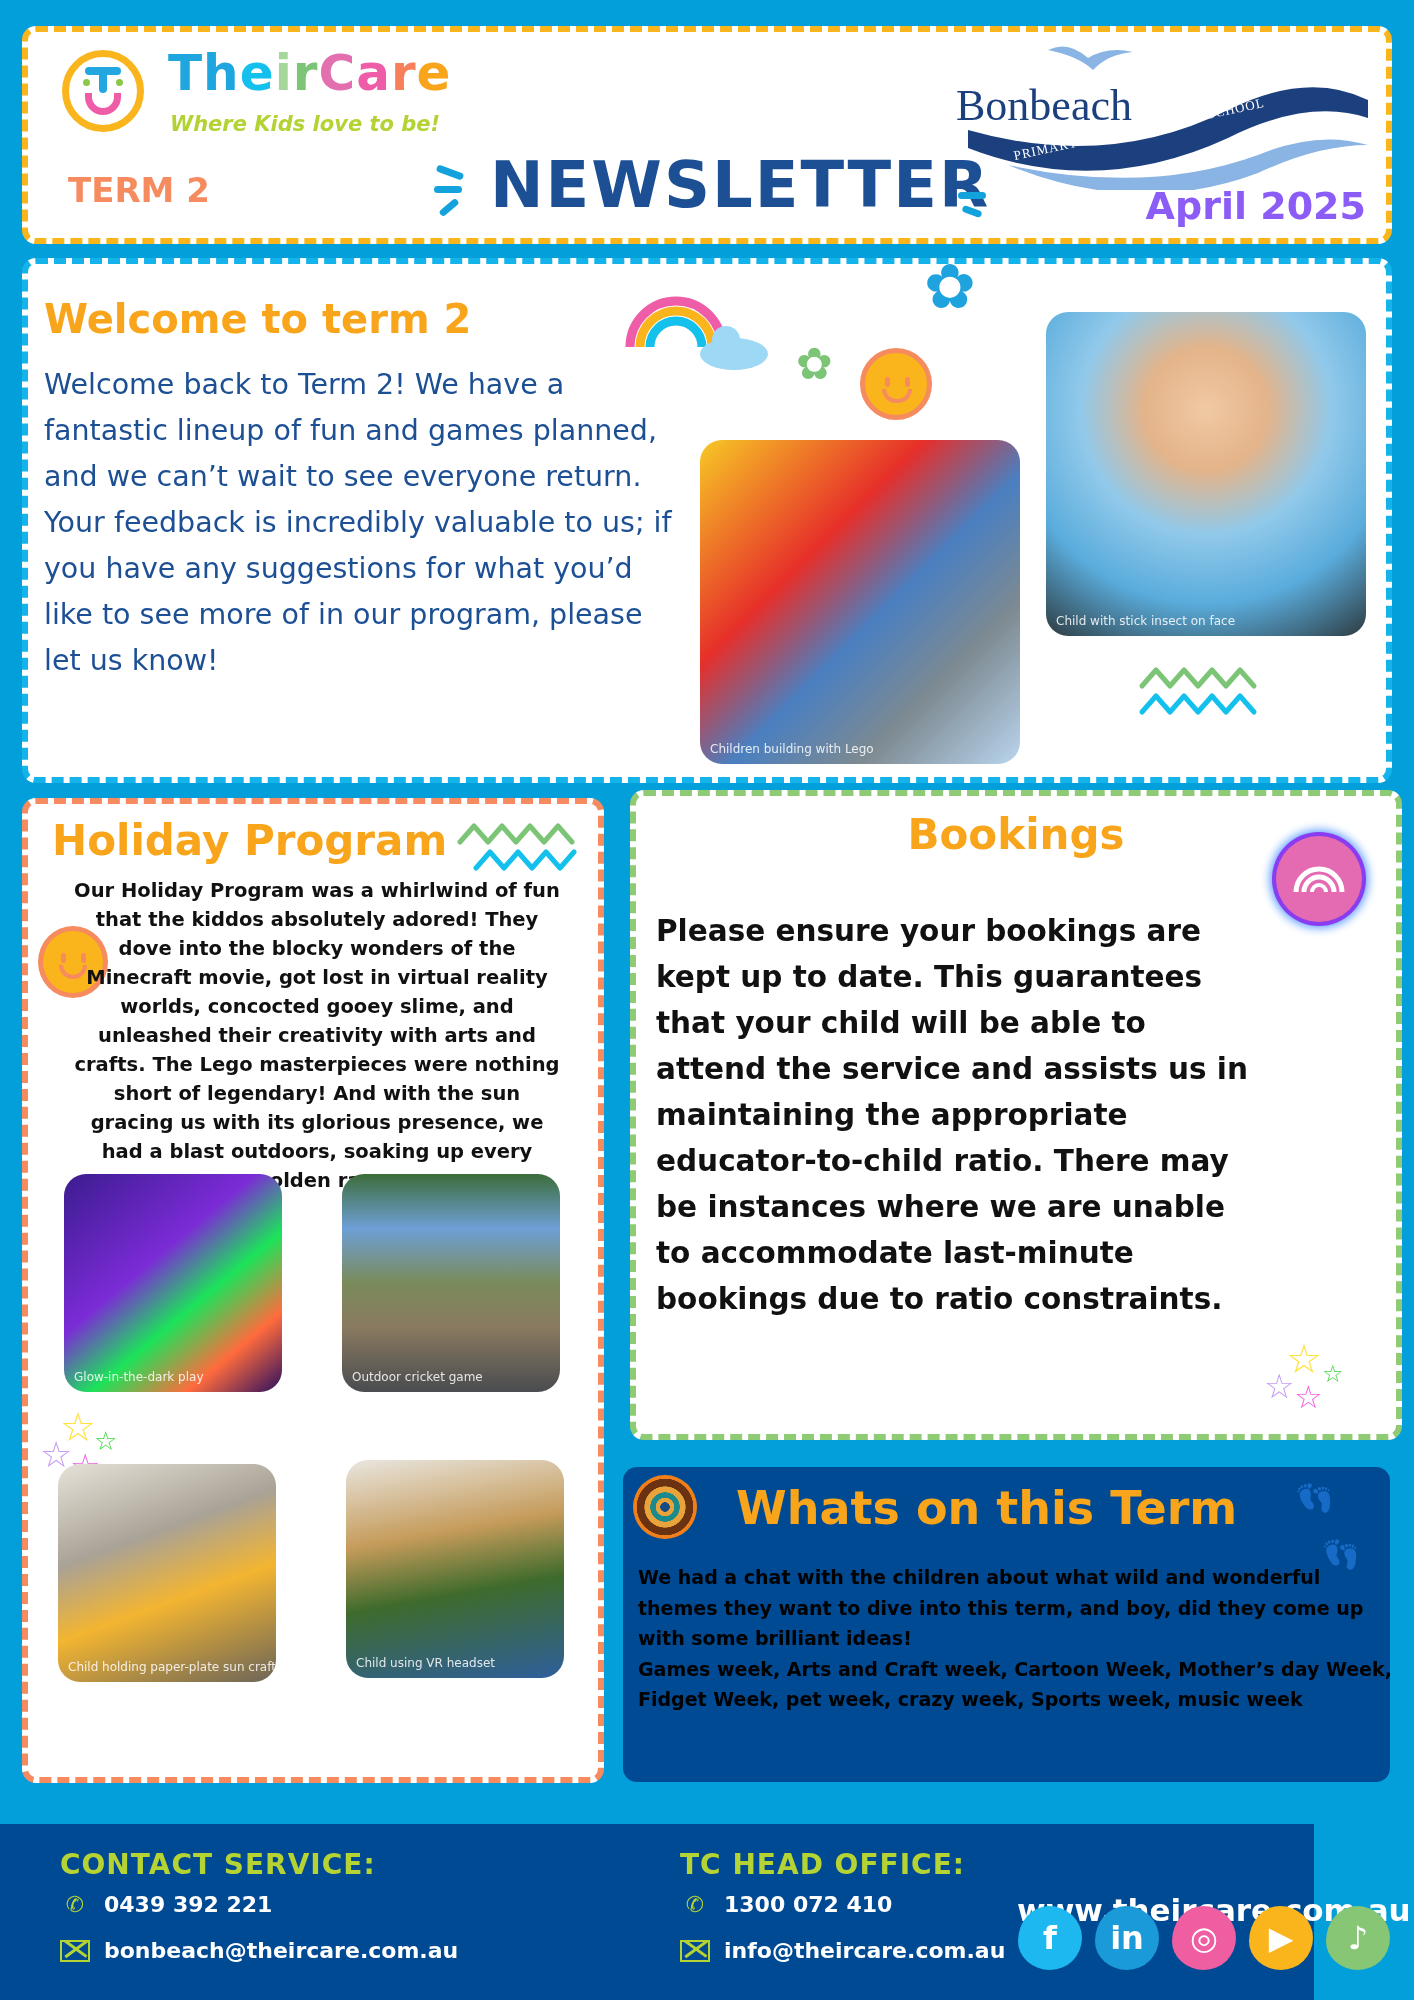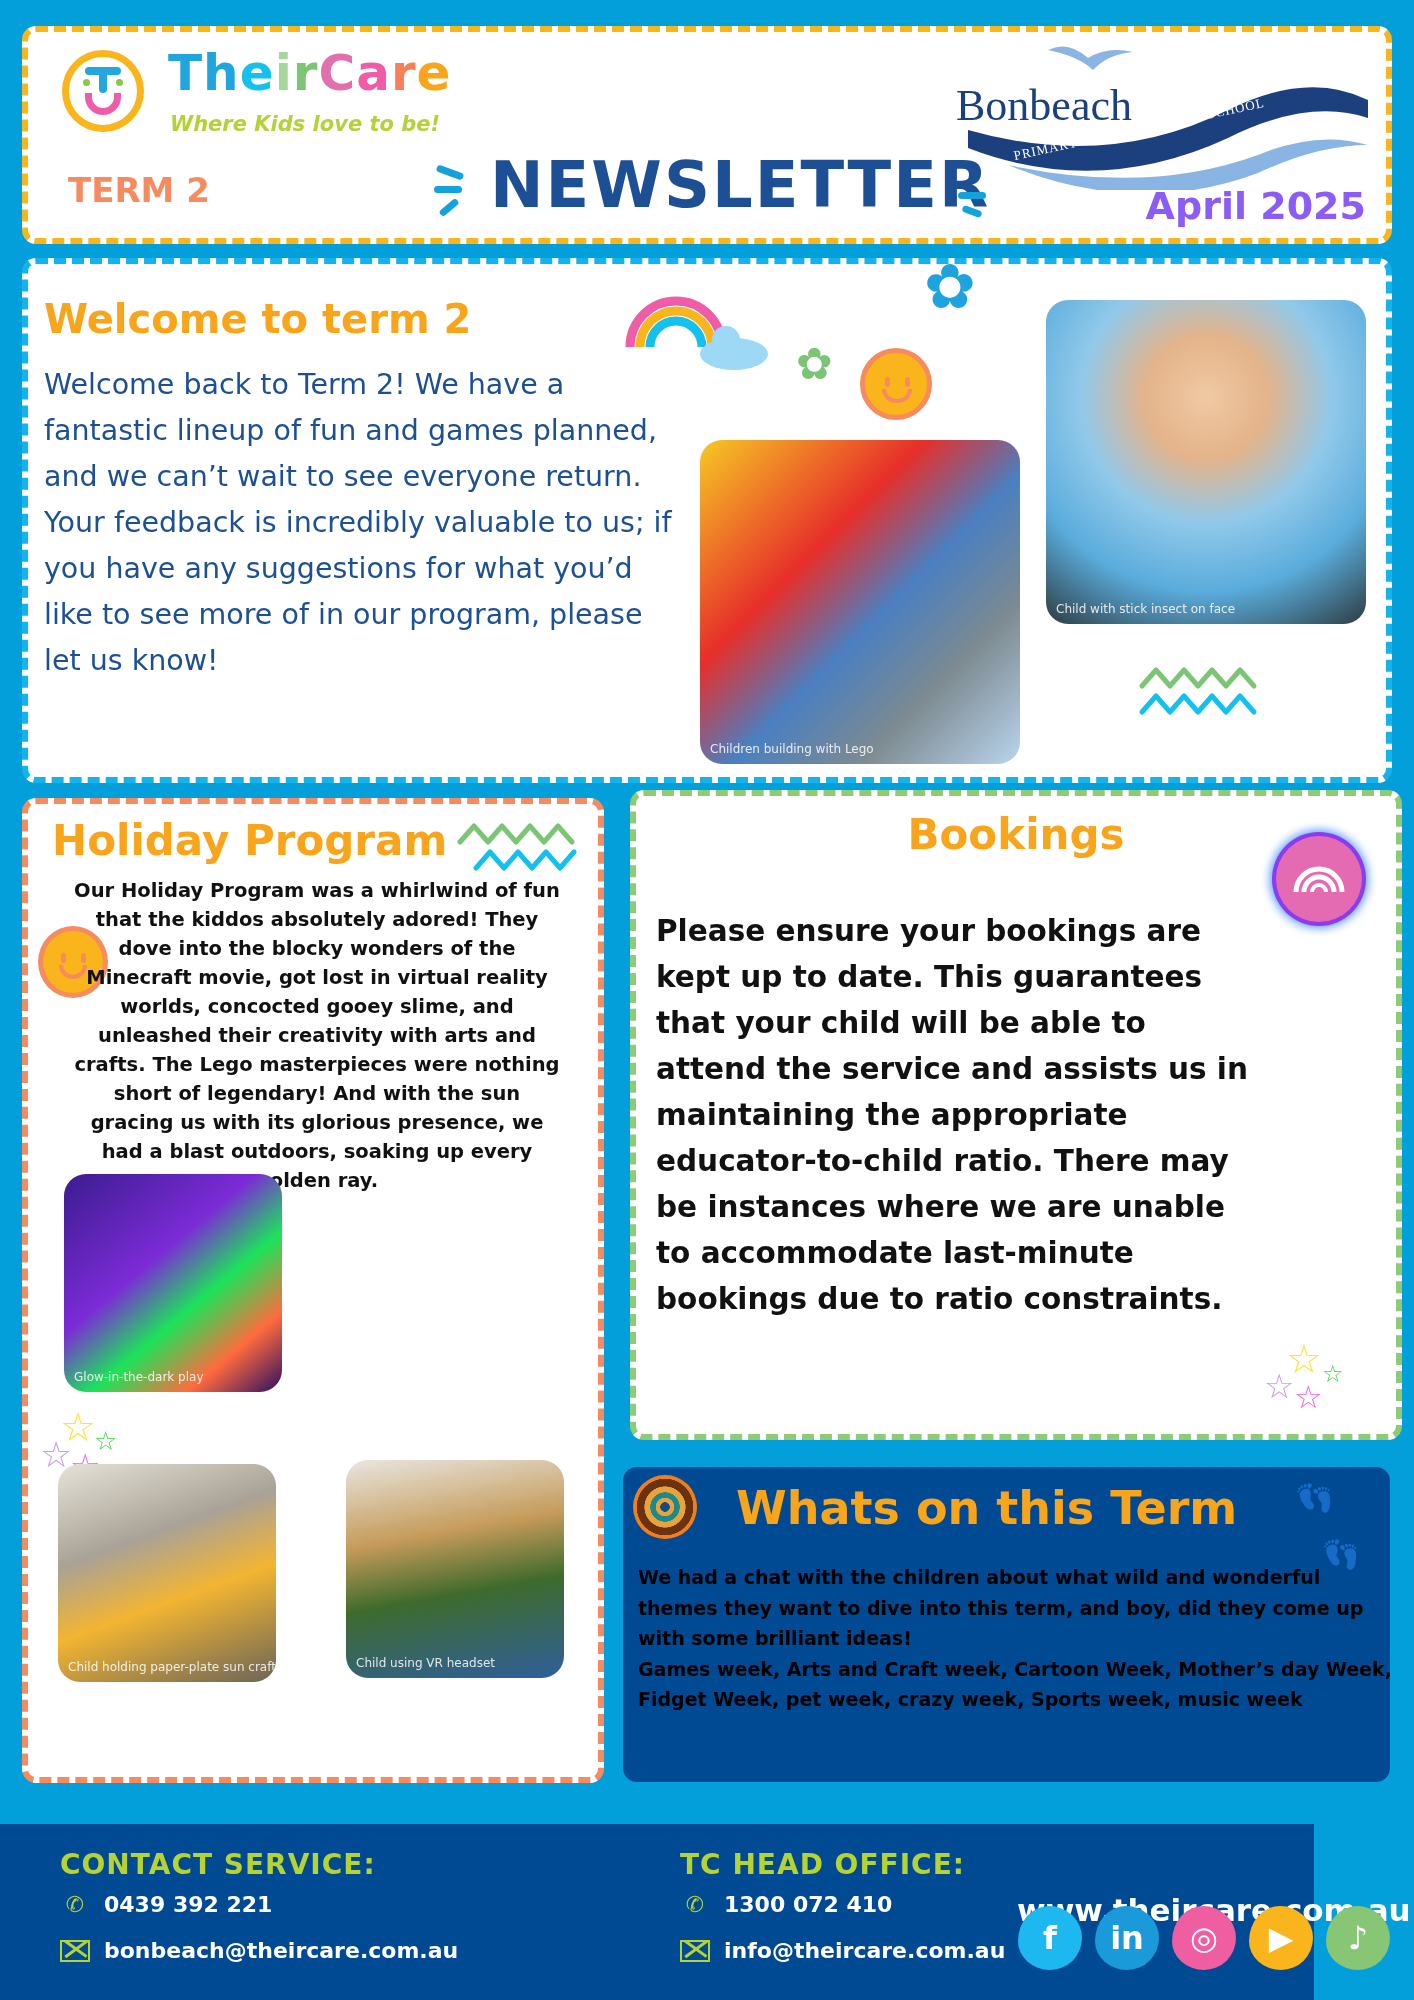--- a/index.html
+++ b/index.html
@@ -47,21 +47,21 @@
   .school-name { position: absolute; left: 8px; top: 40px; font-family: "Liberation Serif", serif; color: #1c3f7e; font-size: 44px; }
   .school-sub { position: absolute; left: 110px; top: 76px; font-family: "Liberation Serif", serif; color: #fff; font-size: 13px; transform: rotate(-12deg); transform-origin: left center; letter-spacing: 1px; white-space: nowrap;}
   .date-label { position: absolute; right: 20px; top: 152px; color: #8b5cf6; font-size: 38px; font-weight: bold; }
 
   
   .sec-title { color: #f9a51b; font-weight: bold; }
   #welcome .sec-title { position: absolute; left: 16px; top: 32px; font-size: 40px; }
   #welcome .body-text { position: absolute; left: 16px; top: 98px; width: 640px; color: #1c4f94; font-size: 28.5px; line-height: 46px; }
   .photo { position: absolute; border-radius: 22px; overflow: hidden; }
   .photo-lego { left: 672px; top: 176px; width: 320px; height: 324px; background: linear-gradient(135deg, #f7c825 0%, #e62f2a 35%, #4a7fc0 55%, #7d8a91 75%, #b9d5ee 100%); }
-  .photo-stick { left: 1018px; top: 36px; width: 320px; height: 324px; background: radial-gradient(circle at 50% 30%, #f0c9a4 0%, #e4b48a 22%, #91c9ea 45%, #5aacdc 70%, #2d3b40 100%); padding-left: 12px; }
+  .photo-stick { left: 1018px; top: 48px; width: 320px; height: 324px; background: radial-gradient(circle at 50% 30%, #f0c9a4 0%, #e4b48a 22%, #91c9ea 45%, #5aacdc 70%, #2d3b40 100%); padding-left: 12px; }
   .photo-label { position: absolute; bottom: 8px; left: 10px; color: rgba(255,255,255,0.85); font-size: 12px; }
 
   
   #holiday .sec-title { position: absolute; left: 24px; top: 12px; font-size: 42px; }
   #holiday .body-text { position: absolute; left: 44px; top: 72px; width: 490px; text-align: center; color: #111; font-size: 19.5px; font-weight: bold; line-height: 29px; }
   .photo-hp1 { left: 36px; top: 370px; width: 218px; height: 218px; background: linear-gradient(140deg,#3b1c8f 0%, #7b2bd6 40%, #1ce35a 60%, #ff6b3d 80%, #2a1060 100%); }
   .photo-hp2 { left: 314px; top: 370px; width: 218px; height: 218px; background: linear-gradient(180deg,#3c6d3a 0%, #6e9fd6 25%, #7a8b5a 50%, #8a7a60 70%, #4a4c50 100%); }
   .photo-hp3 { left: 30px: top: 0; }
   .photo-hp3 { left: 30px; top: 660px; width: 218px; height: 218px; background: linear-gradient(160deg,#e6e2d8 0%, #a9a296 35%, #f3b531 60%, #6c6558 100%); }
   .photo-hp4 { left: 318px; top: 656px; width: 218px; height: 218px; background: linear-gradient(170deg,#e9e6e0 0%, #c59b5a 35%, #3e6b2c 60%, #2f5f9b 100%); padding-left: 37px; }
@@ -167,20 +167,23 @@
   <div class="deco" style="left:10px; top:122px; width:70px; height:72px; border-radius:50%; background:#f9b51b; border:5px solid #f58b5f;">
     <div style="position:absolute; left:18px; top:22px; width:5px; height:10px; background:#f58b5f; border-radius:3px;"></div>
     <div style="position:absolute; left:38px; top:22px; width:5px; height:10px; background:#f58b5f; border-radius:3px;"></div>
     <div style="position:absolute; left:16px; top:34px; width:28px; height:14px; border:4px solid #f58b5f; border-top:none; border-radius:0 0 14px 14px;"></div>
   </div>
   <p class="body-text">Our Holiday Program was a whirlwind of fun that the kiddos absolutely adored! They dove into the blocky wonders of the Minecraft movie, got lost in virtual reality worlds, concocted gooey slime, and unleashed their creativity with arts and crafts. The Lego masterpieces were nothing short of legendary! And with the sun gracing us with its glorious presence, we had a blast outdoors, soaking up every golden ray.</p>
 
   <div class="photo photo-hp1">
       <span class="photo-label">Glow-in-the-dark play</span>
     </div>
+  <div class="photo photo-hp2">
+      <span class="photo-label">Outdoor cricket game</span>
+    </div>
   <div class="deco" style="left:12px; top:600px; width:90px; height:90px;">
     <span style="position:absolute; left:20px; top:0; font-size:40px; color:#ffe23d;">☆</span>
     <span style="position:absolute; left:54px; top:22px; font-size:26px; color:#3dd43d;">☆</span>
     <span style="position:absolute; left:0; top:30px; font-size:36px; color:#c69cf7;">☆</span>
     <span style="position:absolute; left:30px; top:42px; font-size:34px; color:#f25ee3;">☆</span>
   </div>
   <div class="photo photo-hp3">
       <span class="photo-label">Child holding paper-plate sun craft</span>
     </div>
   <div class="photo photo-hp4">

